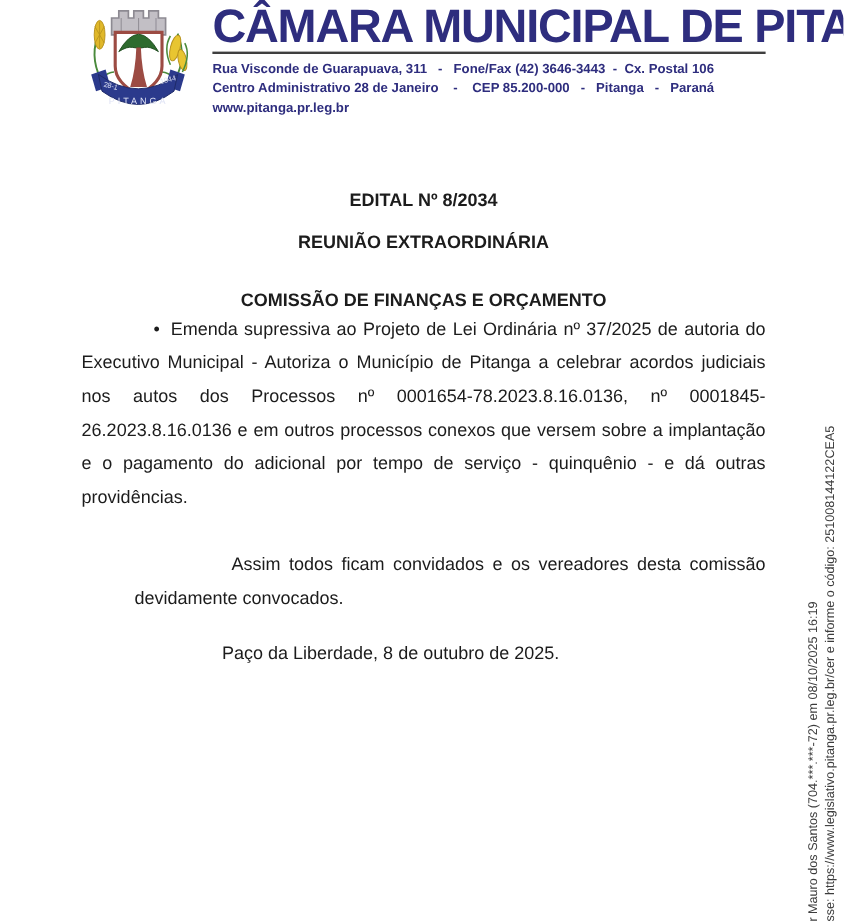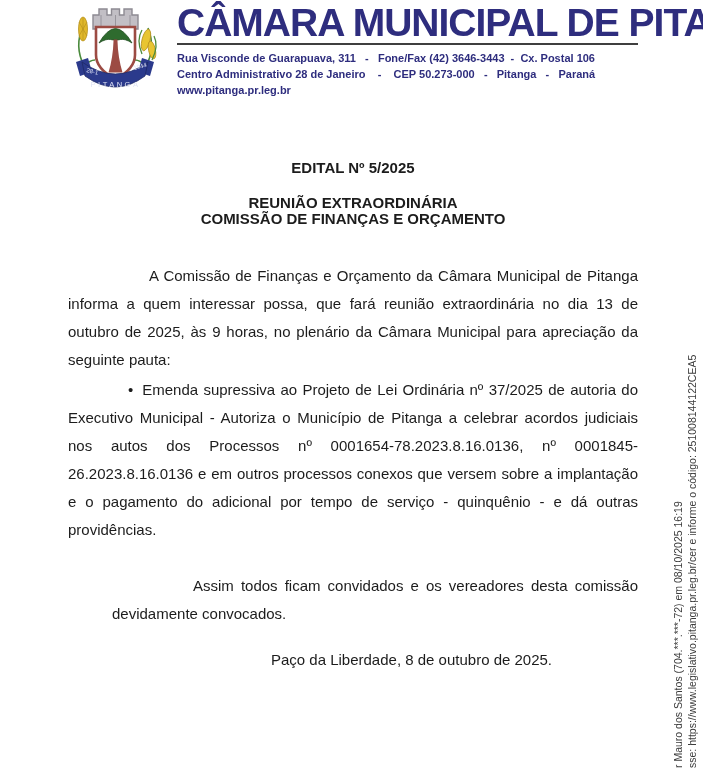--- a/index.html
+++ b/index.html
@@ -32,28 +32,28 @@
 
   
   .content {
     position:absolute; left:68px; top:160px; width:570px;
     font-size:15px; color:#1c1c1c;
   }
   .doc-heading {
     text-align:center; font-weight:bold; font-size:15px; line-height:16px;
   }
   .h-meeting  { margin-top:19px; }
-  .h-committee{ }
+  .h-committee{ margin-top:32px; }
 
   .para { line-height:28px; text-align:justify; }
   .p-intro   { margin-top:35px; text-indent:81px; }
   .p-agenda  { margin-top:2px;  text-indent:60px; }
   .bullet-glyph { padding-right:9px; }
   .p-closing { margin-top:28px; text-indent:81px;margin-left:44px; }
-  .p-date    { margin-top:18px; padding-left:117px; text-align:center; }
+  .p-date    { margin-top:18px; padding-left:117px; text-align:left; }
 
   
   .stamp {
     position:absolute; left:671px; top:768px;
     transform:rotate(-90deg); transform-origin:0 0;
     font-size:10.5px; line-height:14px; color:#3c3c3c;
     white-space:nowrap;
   }
 </style>
 </head>
@@ -89,33 +89,32 @@
       <text x="72" y="68" font-size="6" fill="#dfe3f5" transform="rotate(-14 72 68)" font-family="Liberation Sans, sans-serif">1944</text>
       <text x="53.5" y="85" font-size="7.5" fill="#dfe3f5" text-anchor="middle" letter-spacing="2.5" font-family="Liberation Sans, sans-serif">PITANGA</text>
     </svg>
   </div>
 
   <div class="header-text">
     <div class="org-name">CÂMARA MUNICIPAL DE PITANGA</div>
     <div class="header-rule"></div>
     <div class="address-block">
       <div class="address-line">Rua Visconde de Guarapuava, 311   -   Fone/Fax (42) 3646-3443  -  Cx. Postal 106</div>
-      <div class="address-line">Centro Administrativo 28 de Janeiro    -    CEP 50.273-000   -   Pitanga   -   Paraná</div>
+      <div class="address-line">Centro Administrativo 28 de Janeiro    -    CEP 85.200-000   -   Pitanga   -   Paraná</div>
       <div class="address-row3">
         <span>www.pitanga.pr.leg.br</span>
       </div>
     </div>
   </div>
 
   <div class="content">
-    <div class="doc-heading h-edital">EDITAL Nº 5/2025</div>
+    <div class="doc-heading h-edital">EDITAL Nº 8/2034</div>
     <div class="doc-heading h-meeting">REUNIÃO EXTRAORDINÁRIA</div>
     <div class="doc-heading h-committee">COMISSÃO DE FINANÇAS E ORÇAMENTO</div>
 
-    <p class="para p-intro">A Comissão de Finanças e Orçamento da Câmara Municipal de Pitanga informa a quem interessar possa, que fará reunião extraordinária no dia 13 de outubro de 2025, às 9 horas, no plenário da Câmara Municipal para apreciação da seguinte pauta:</p>
 
     <p class="para p-agenda"><span class="bullet-glyph">•</span><span>Emenda supressiva ao Projeto de Lei Ordinária nº 37/2025 de autoria do Executivo Municipal - Autoriza o Município de Pitanga a celebrar acordos judiciais nos autos dos Processos nº 0001654-78.2023.8.16.0136, nº 0001845-26.2023.8.16.0136 e em outros processos conexos que versem sobre a implantação e o pagamento do adicional por tempo de serviço - quinquênio - e dá outras providências.</span></p>
 
     <p class="para p-closing">Assim todos ficam convidados e os vereadores desta comissão devidamente convocados.</p>
 
     <p class="para p-date">Paço da Liberdade, 8 de outubro de 2025.</p>
 
   </div>
 
   <div class="stamp">

